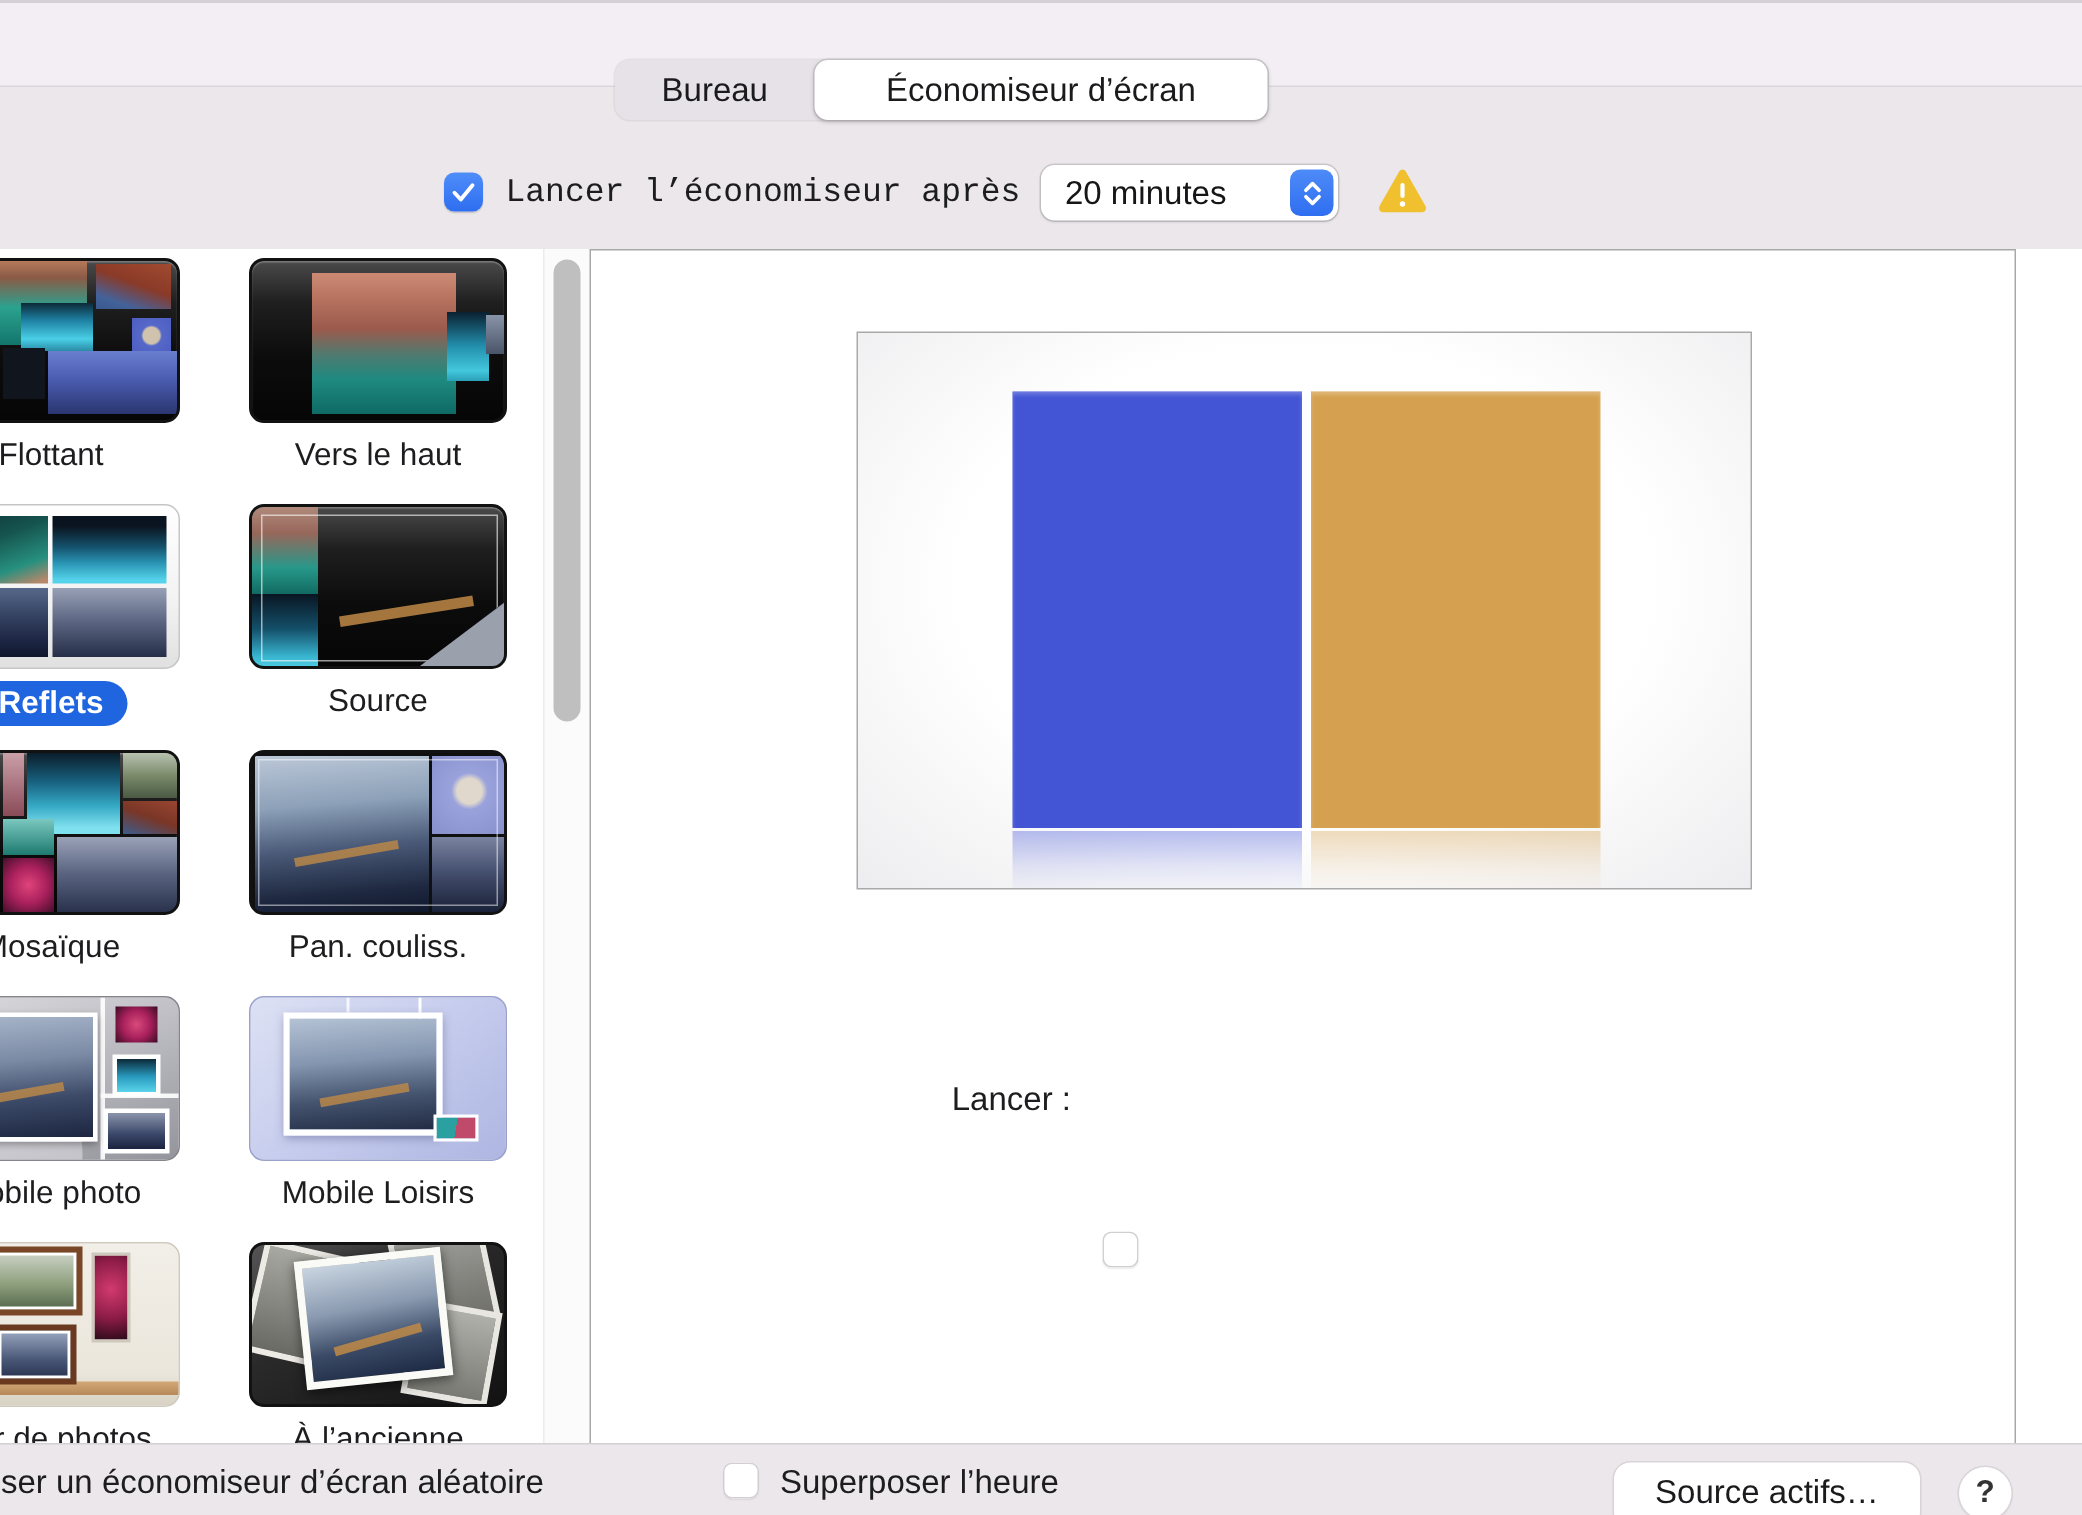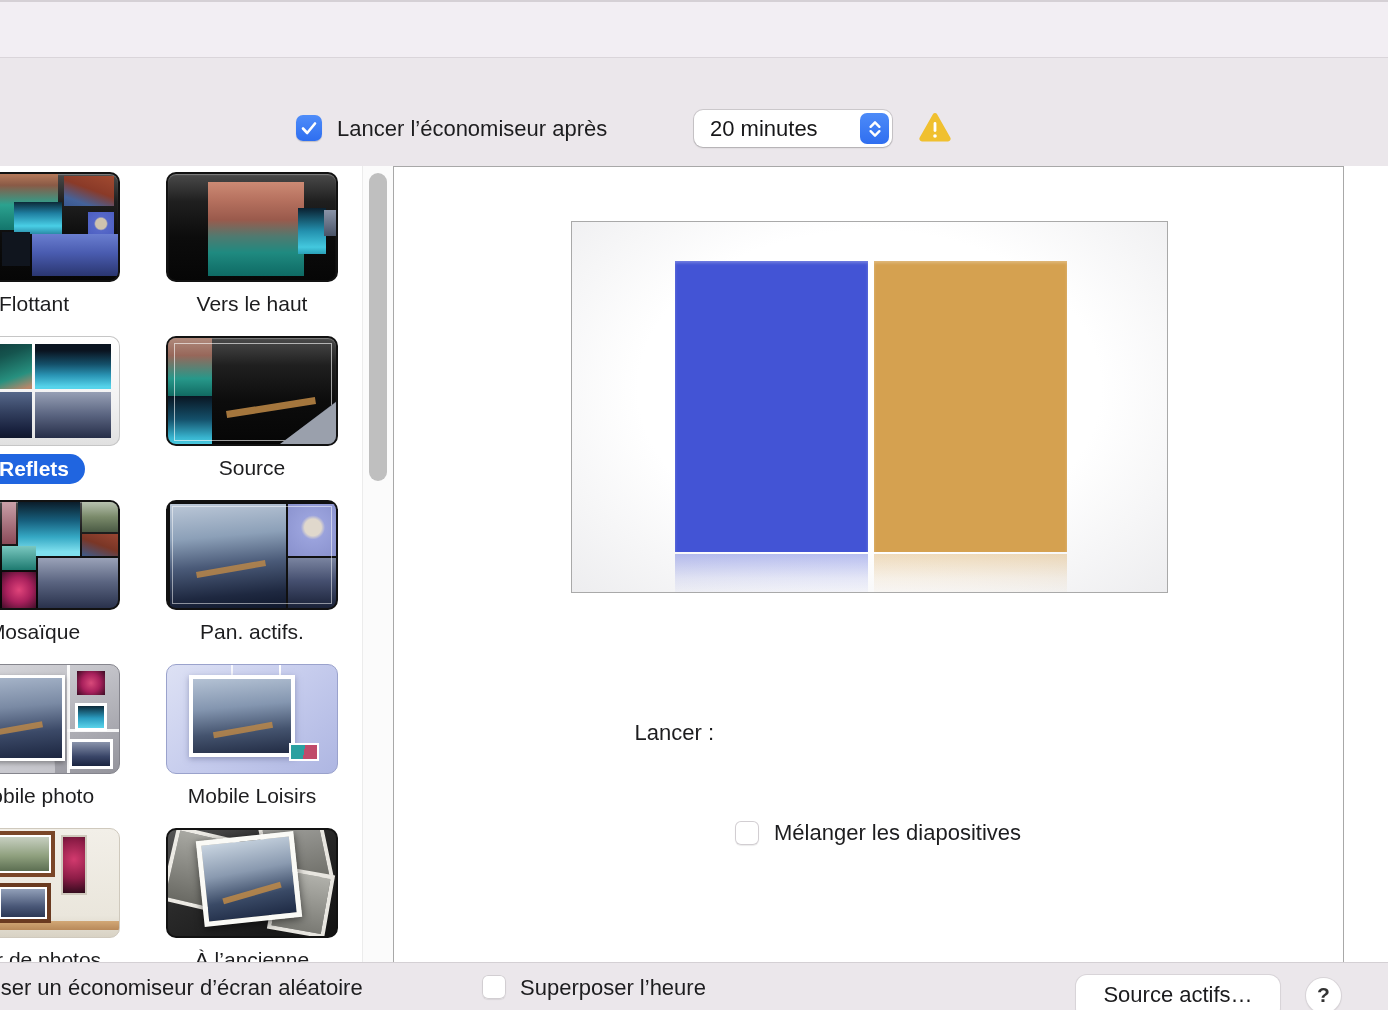--- a/index.html
+++ b/index.html
@@ -18,21 +18,21 @@
   .tab.bureau { width:133px; }
   .tab.eco { width:302px; background:#fff; border-radius:9px; box-shadow:0 1px 3px rgba(0,0,0,0.22), 0 0 0 1px #d2cdd2; }
 
   
   .hdr-row { position:absolute; left:0; top:0; width:100%; z-index:3; }
   .cb { border-radius:7px; }
   .cb.on  { background:linear-gradient(180deg,#4f8df9,#2e6ef0); box-shadow:0 1px 1px rgba(0,0,0,0.18); }
   .cb.off { background:#fff; box-shadow:inset 0 0 0 1px #d2ced2, 0 1px 1px rgba(0,0,0,0.08); }
   .cb svg { position:absolute; left:0; top:0; width:100%; height:100%; }
   #cb-start { position:absolute; left:296px; top:115px; width:26px; height:26px; }
-  #lbl-start { position:absolute; left:337px; top:115px; height:27px; line-height:27px; font-size:22px; }
+  #lbl-start { position:absolute; left:337px; top:115px; height:27px; line-height:27px; font-size:22px;font-family:Liberation Mono, monospace; }
   .dropdown { position:absolute; background:#fff; border-radius:9px; box-shadow:0 0 0 1px rgba(0,0,0,0.13), 0 1px 2px rgba(0,0,0,0.14); }
   .dropdown .val { position:absolute; left:16px; top:0; height:100%; display:flex; align-items:center; font-size:22px; color:#161618; }
   .stepper { position:absolute; right:3px; top:3px; bottom:3px; width:29px; border-radius:7px; background:linear-gradient(180deg,#4d8bf8,#2f6ef0); }
   .stepper svg { position:absolute; left:50%; top:50%; width:18px; height:22px; transform:translate(-50%,-50%); }
   #dd-delay { left:694px; top:110px; width:198px; height:37px;padding-left:12px; }
   #warn { position:absolute; left:916px; top:110px; width:38px; height:36px; }
 
   
   #sidebar { position:absolute; left:-52px; top:166px; width:444px; height:844px; z-index:2; }
   .sv-item { position:absolute; width:172px; }
@@ -140,20 +140,24 @@
   #btn-help { position:absolute; left:1306px; top:15px; width:35px; height:35px; background:#fff; border-radius:50%; box-shadow:0 0 0 1px #d8d4d8, 0 1px 2px rgba(0,0,0,0.15); font-size:21px; font-weight:bold; color:#333; text-align:center; line-height:34px; }
 </style>
 </head>
 <body>
 
 <div id="app">
 
   <div class="strip1"></div>
   <div class="strip2"></div>
 
+  <div class="tabbar">
+    <div class="tab bureau">Bureau</div>
+    <div class="tab eco">Économiseur d’écran</div>
+  </div>
 
   <div class="hdr-row">
     <div id="cb-start" class="cb on">
       <svg viewBox="0 0 26 26">
           <path d="M7 13.5 L11.2 18 L19 8.5" stroke="#fff" stroke-width="2.6" fill="none" stroke-linecap="round" stroke-linejoin="round"></path>
         </svg>
     </div>
     <div id="lbl-start">Lancer l’économiseur après</div>
     <div id="dd-delay" class="dropdown">
       <span class="val">20 minutes</span>
@@ -232,21 +236,21 @@
     </div>
 
     <div class="sv-item" style="left:218px;top:334px">
       <div class="thumb t5">
           <i class="a"></i>
           <i class="d"></i>
           <i class="b"></i>
           <i class="c"></i>
           <i class="h"></i>
         </div>
-      <div class="sv-label"><span>Pan. actifs.</span></div>
+      <div class="sv-label"><span>Pan. couliss.</span></div>
     </div>
 
     <div class="sv-item" style="left:0;top:498px">
       <div class="thumb t6">
           <i class="o"></i>
           <i class="l1"></i>
           <i class="l2"></i>
           <i class="a"></i>
           <i class="r"></i>
           <i class="b"></i>
@@ -298,21 +302,20 @@
     <div id="screen">
       <div class="bar blue"></div>
       <div class="bar orange"></div>
       <div class="refl blue"></div>
       <div class="refl orange"></div>
     </div>
 
     <div id="src-label">Lancer :</div>
 
     <div id="cb-shuffle" class="cb off"></div>
-    <div id="lbl-shuffle">Mélanger les diapositives</div>
   </div>
 
   <div id="footer">
     <div id="lbl-random">Utiliser un économiseur d’écran aléatoire</div>
     <div id="cb-clock" class="cb off"></div>
     <div id="lbl-clock">Superposer l’heure</div>
     <div id="btn-corners">
         <span>Source actifs…</span>
       </div>
     <div id="btn-help"><span>?</span></div>

